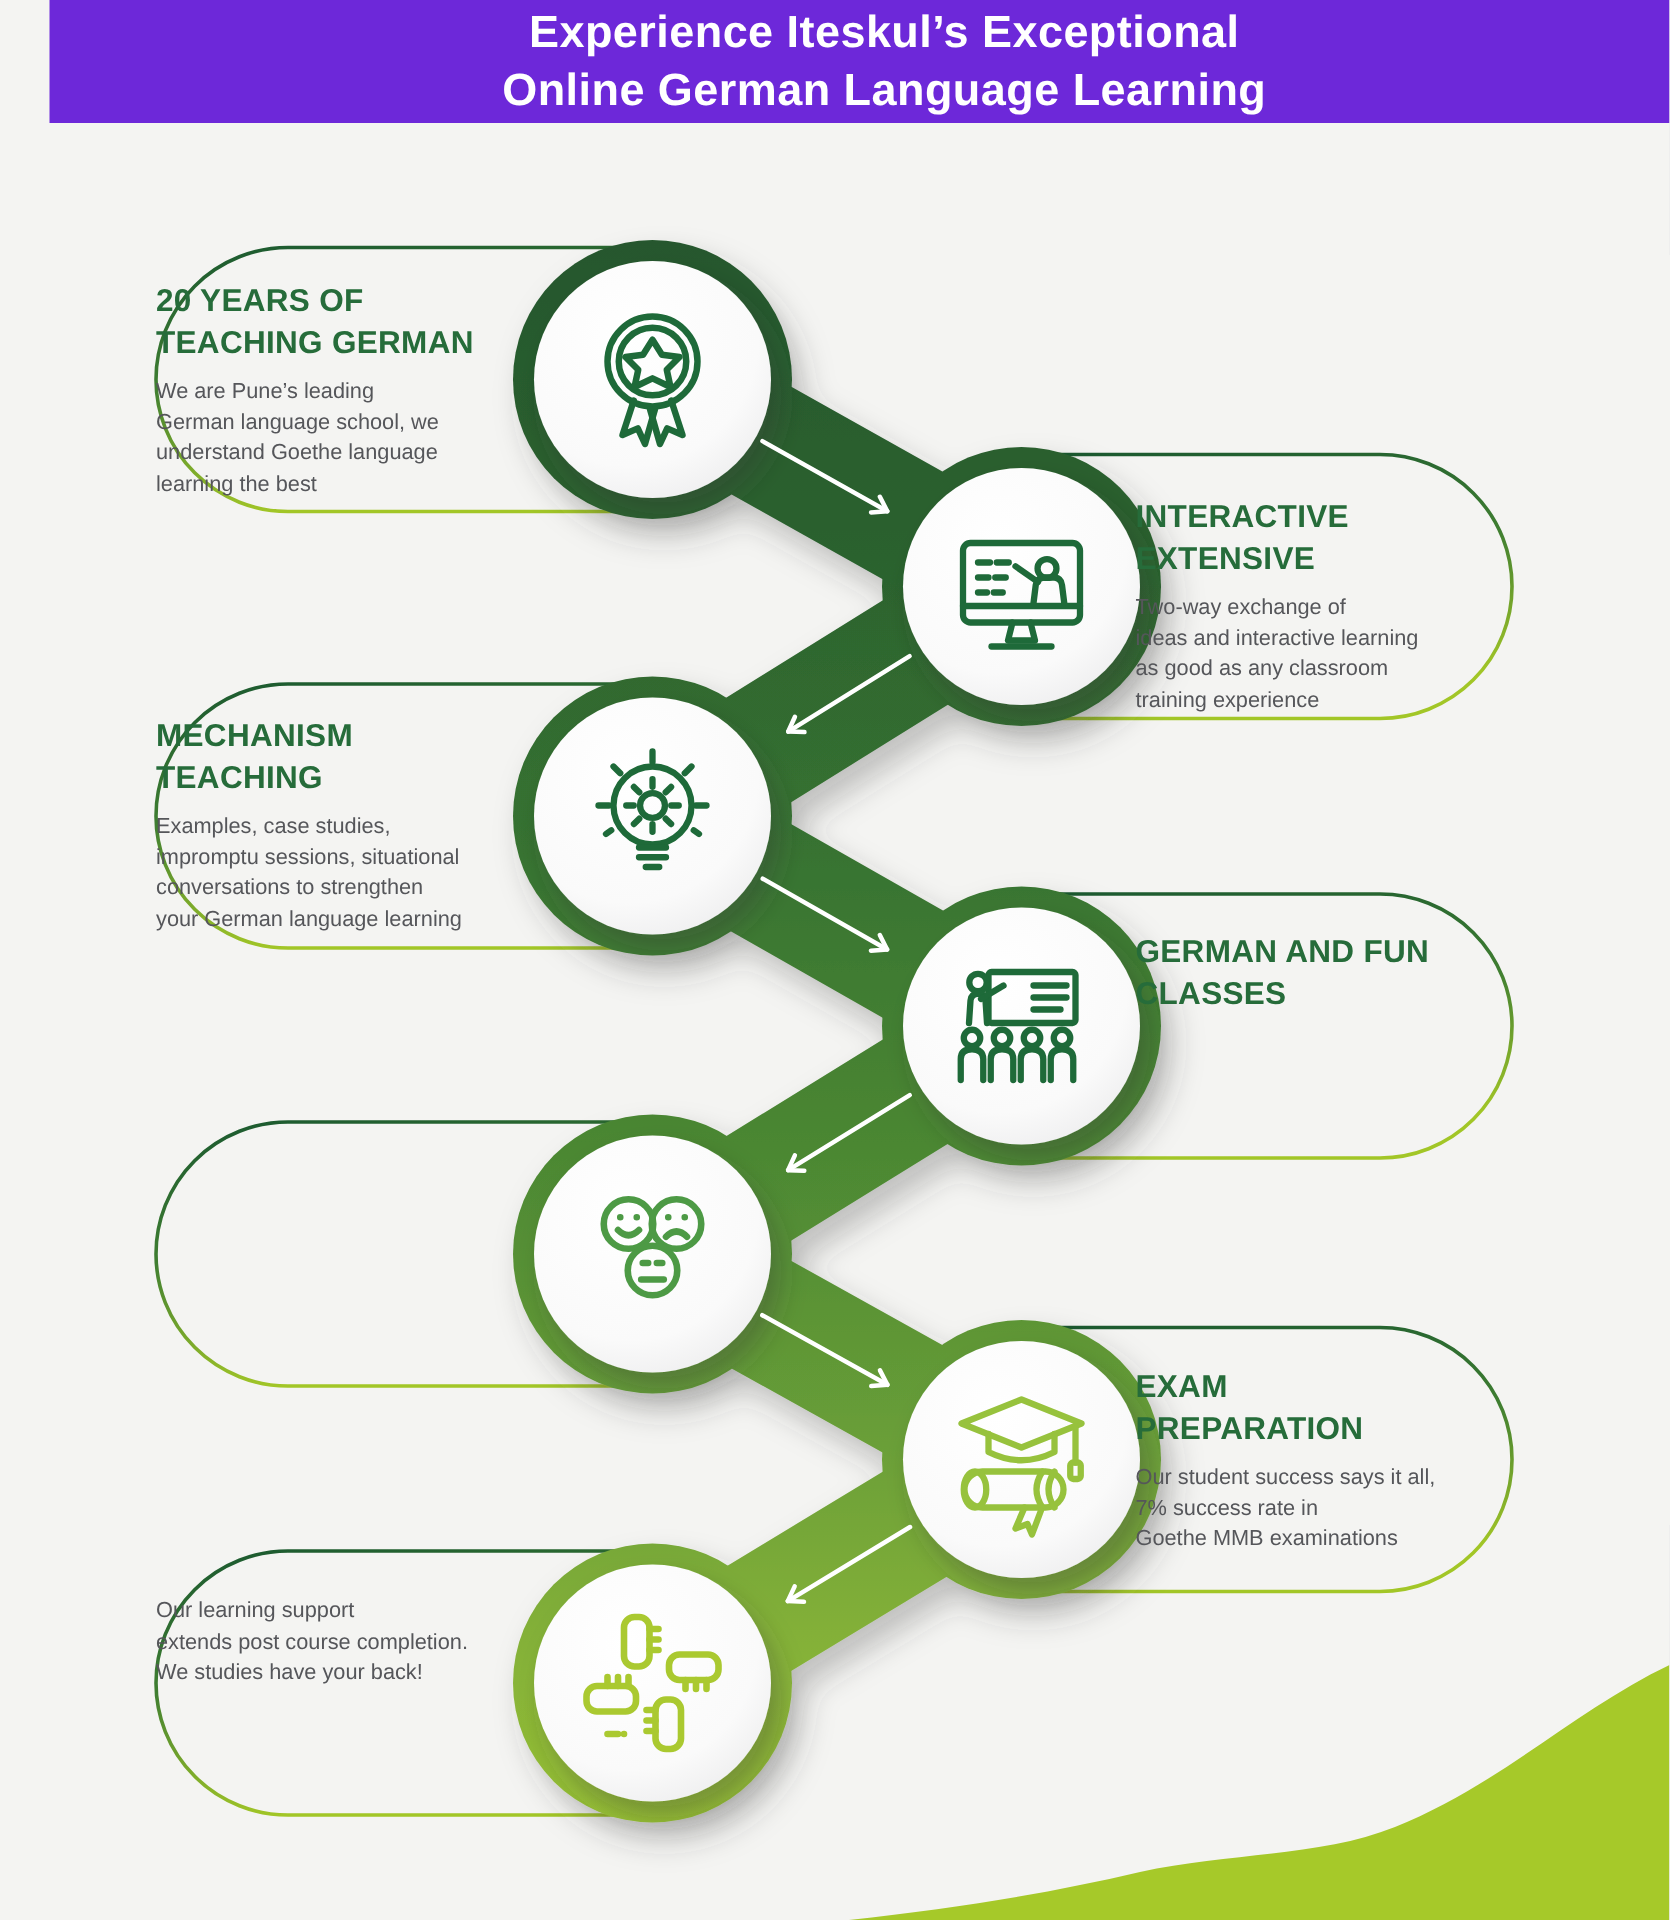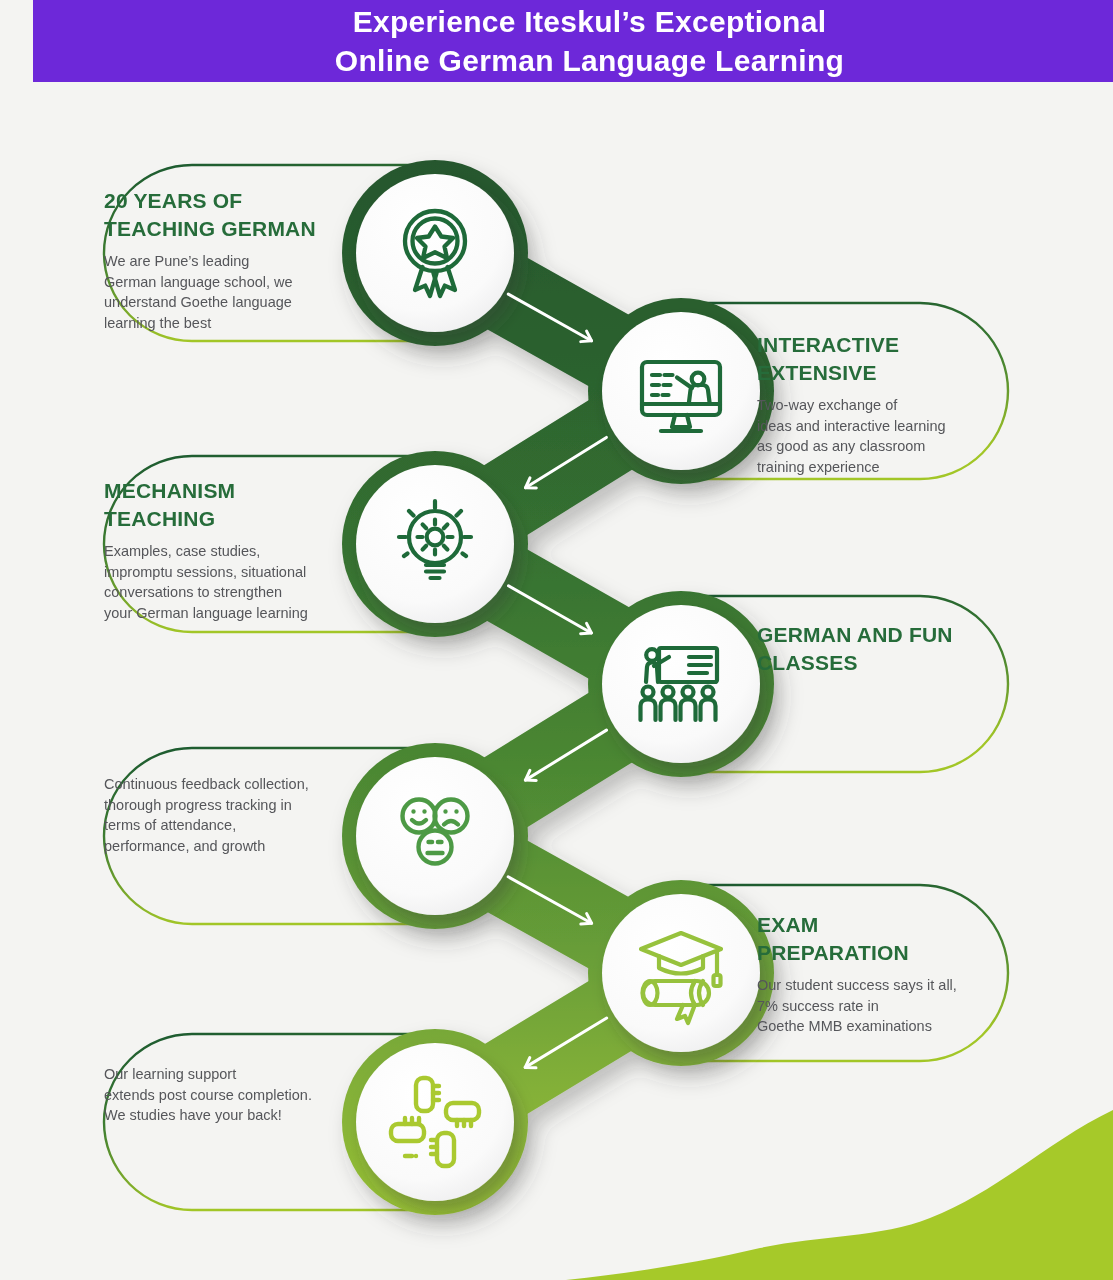--- a/index.html
+++ b/index.html
@@ -219,24 +219,20 @@
 conversations to strengthen
 your German language learning</p>
   </div>
 
   <div class="step step-right s4">
     <h2 class="title">GERMAN AND FUN
 CLASSES</h2>
   </div>
 
   <div class="step step-left s5">
-    <p class="body">Continuous feedback collection,
-thorough progress tracking in
-terms of attendance,
-performance, and growth</p>
   </div>
 
   <div class="step step-right s6">
     <h2 class="title">EXAM
 PREPARATION</h2>
     <p class="body">Our student success says it all,
 7% success rate in
 Goethe MMB examinations</p>
   </div>
 

